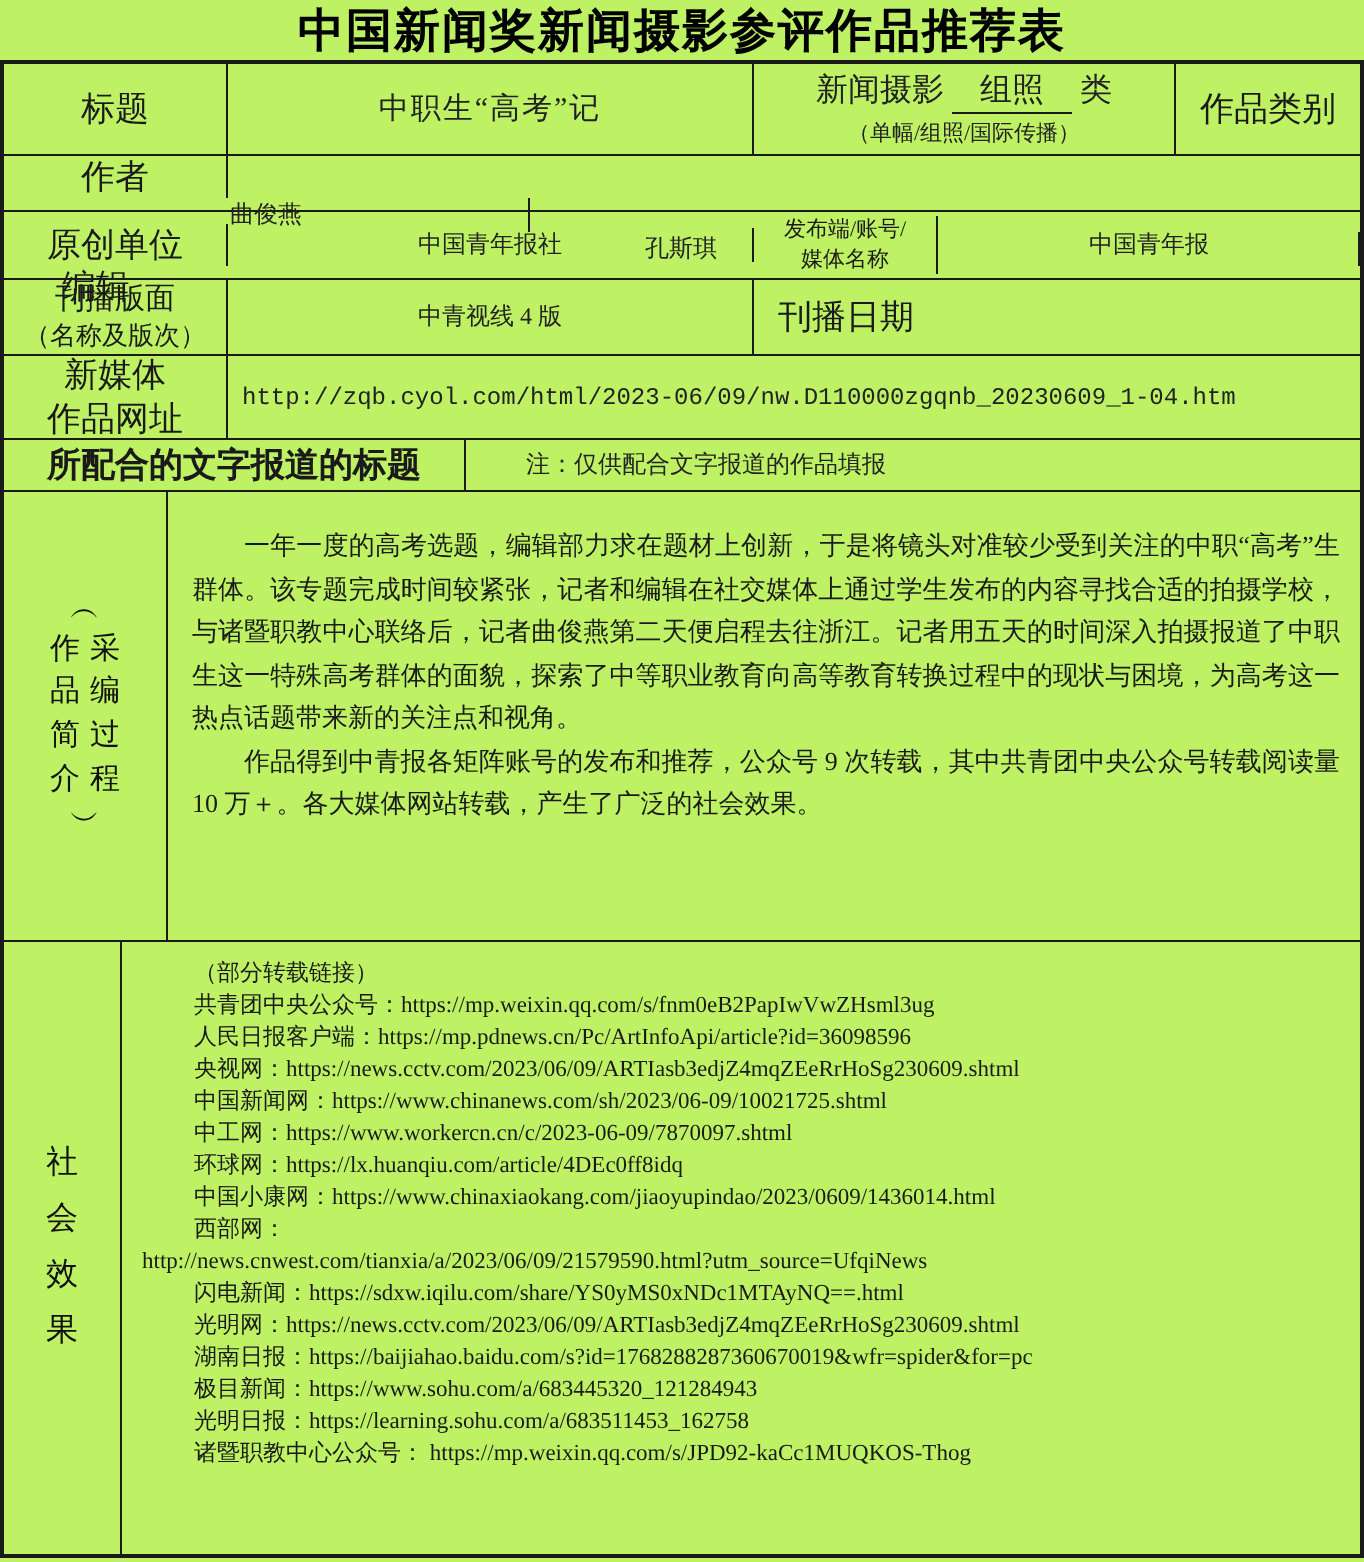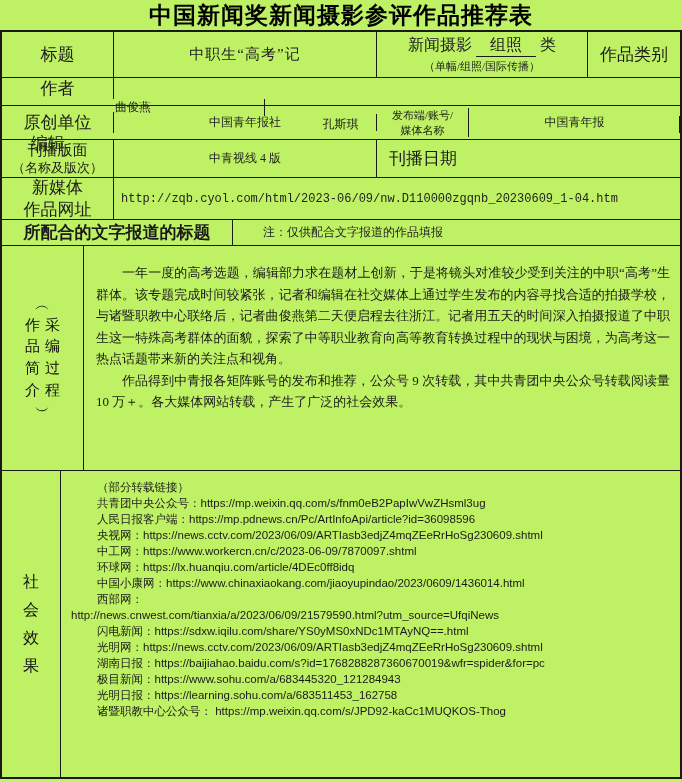--- a/index.html
+++ b/index.html
@@ -40,21 +40,21 @@
   .note-cell { justify-content:flex-start; text-align:left; padding-left:30px; font-size:12px; }
   .vlabel-col { width:82px; flex-direction:column; justify-content:center; gap:2px; font-size:15px; }
   .vparen { font-size:15px; line-height:1; }
   .vcols { display:flex; gap:3px; }
   .vcol { width:17px; word-break:break-all; line-height:1.45; text-align:center; }
   .intro-content { flex:1; display:block; text-align:left; padding:16px 10px 8px 12px; }
   .intro-content p { font-size:13px; line-height:21.5px; text-indent:2em; text-align:justify; color:#1a1a1a; }
   .se-label { width:59px; flex-direction:column; justify-content:center; font-size:16px; }
   .se-vtext { width:18px; word-break:break-all; line-height:28px; text-align:center; }
   .se-content { flex:1; display:block; text-align:left; padding:8px 6px 0 36px;
-    font-family:Liberation Sans, sans-serif; font-size:11.5px; }
+    font-family:Liberation Serif, serif; font-size:11.5px; }
   .se-line { line-height:16px; white-space:nowrap; color:#1a1a1a; }
   .se-line.flush { margin-left:-26px; }
 </style>
 </head>
 <body>
 
 <div class="page">
 
   <div class="form-title">中国新闻奖新闻摄影参评作品推荐表</div>
 
@@ -133,20 +133,21 @@
       <div class="cell se-content">
 
           <div class="se-line"><span>（部分转载链接）</span></div>
 
           <div class="se-line"><span>共青团中央公众号：https://mp.weixin.qq.com/s/fnm0eB2PapIwVwZHsml3ug</span></div>
 
           <div class="se-line"><span>人民日报客户端：https://mp.pdnews.cn/Pc/ArtInfoApi/article?id=36098596</span></div>
 
           <div class="se-line"><span>央视网：https://news.cctv.com/2023/06/09/ARTIasb3edjZ4mqZEeRrHoSg230609.shtml</span></div>
 
+          <div class="se-line"><span>中国新闻网：https://www.chinanews.com/sh/2023/06-09/10021725.shtml</span></div>
 
           <div class="se-line"><span>中工网：https://www.workercn.cn/c/2023-06-09/7870097.shtml</span></div>
 
           <div class="se-line"><span>环球网：https://lx.huanqiu.com/article/4DEc0ff8idq</span></div>
 
           <div class="se-line"><span>中国小康网：https://www.chinaxiaokang.com/jiaoyupindao/2023/0609/1436014.html</span></div>
 
           <div class="se-line"><span>西部网：</span></div>
 
           <div class="se-line flush"><span>http://news.cnwest.com/tianxia/a/2023/06/09/21579590.html?utm_source=UfqiNews</span></div>

